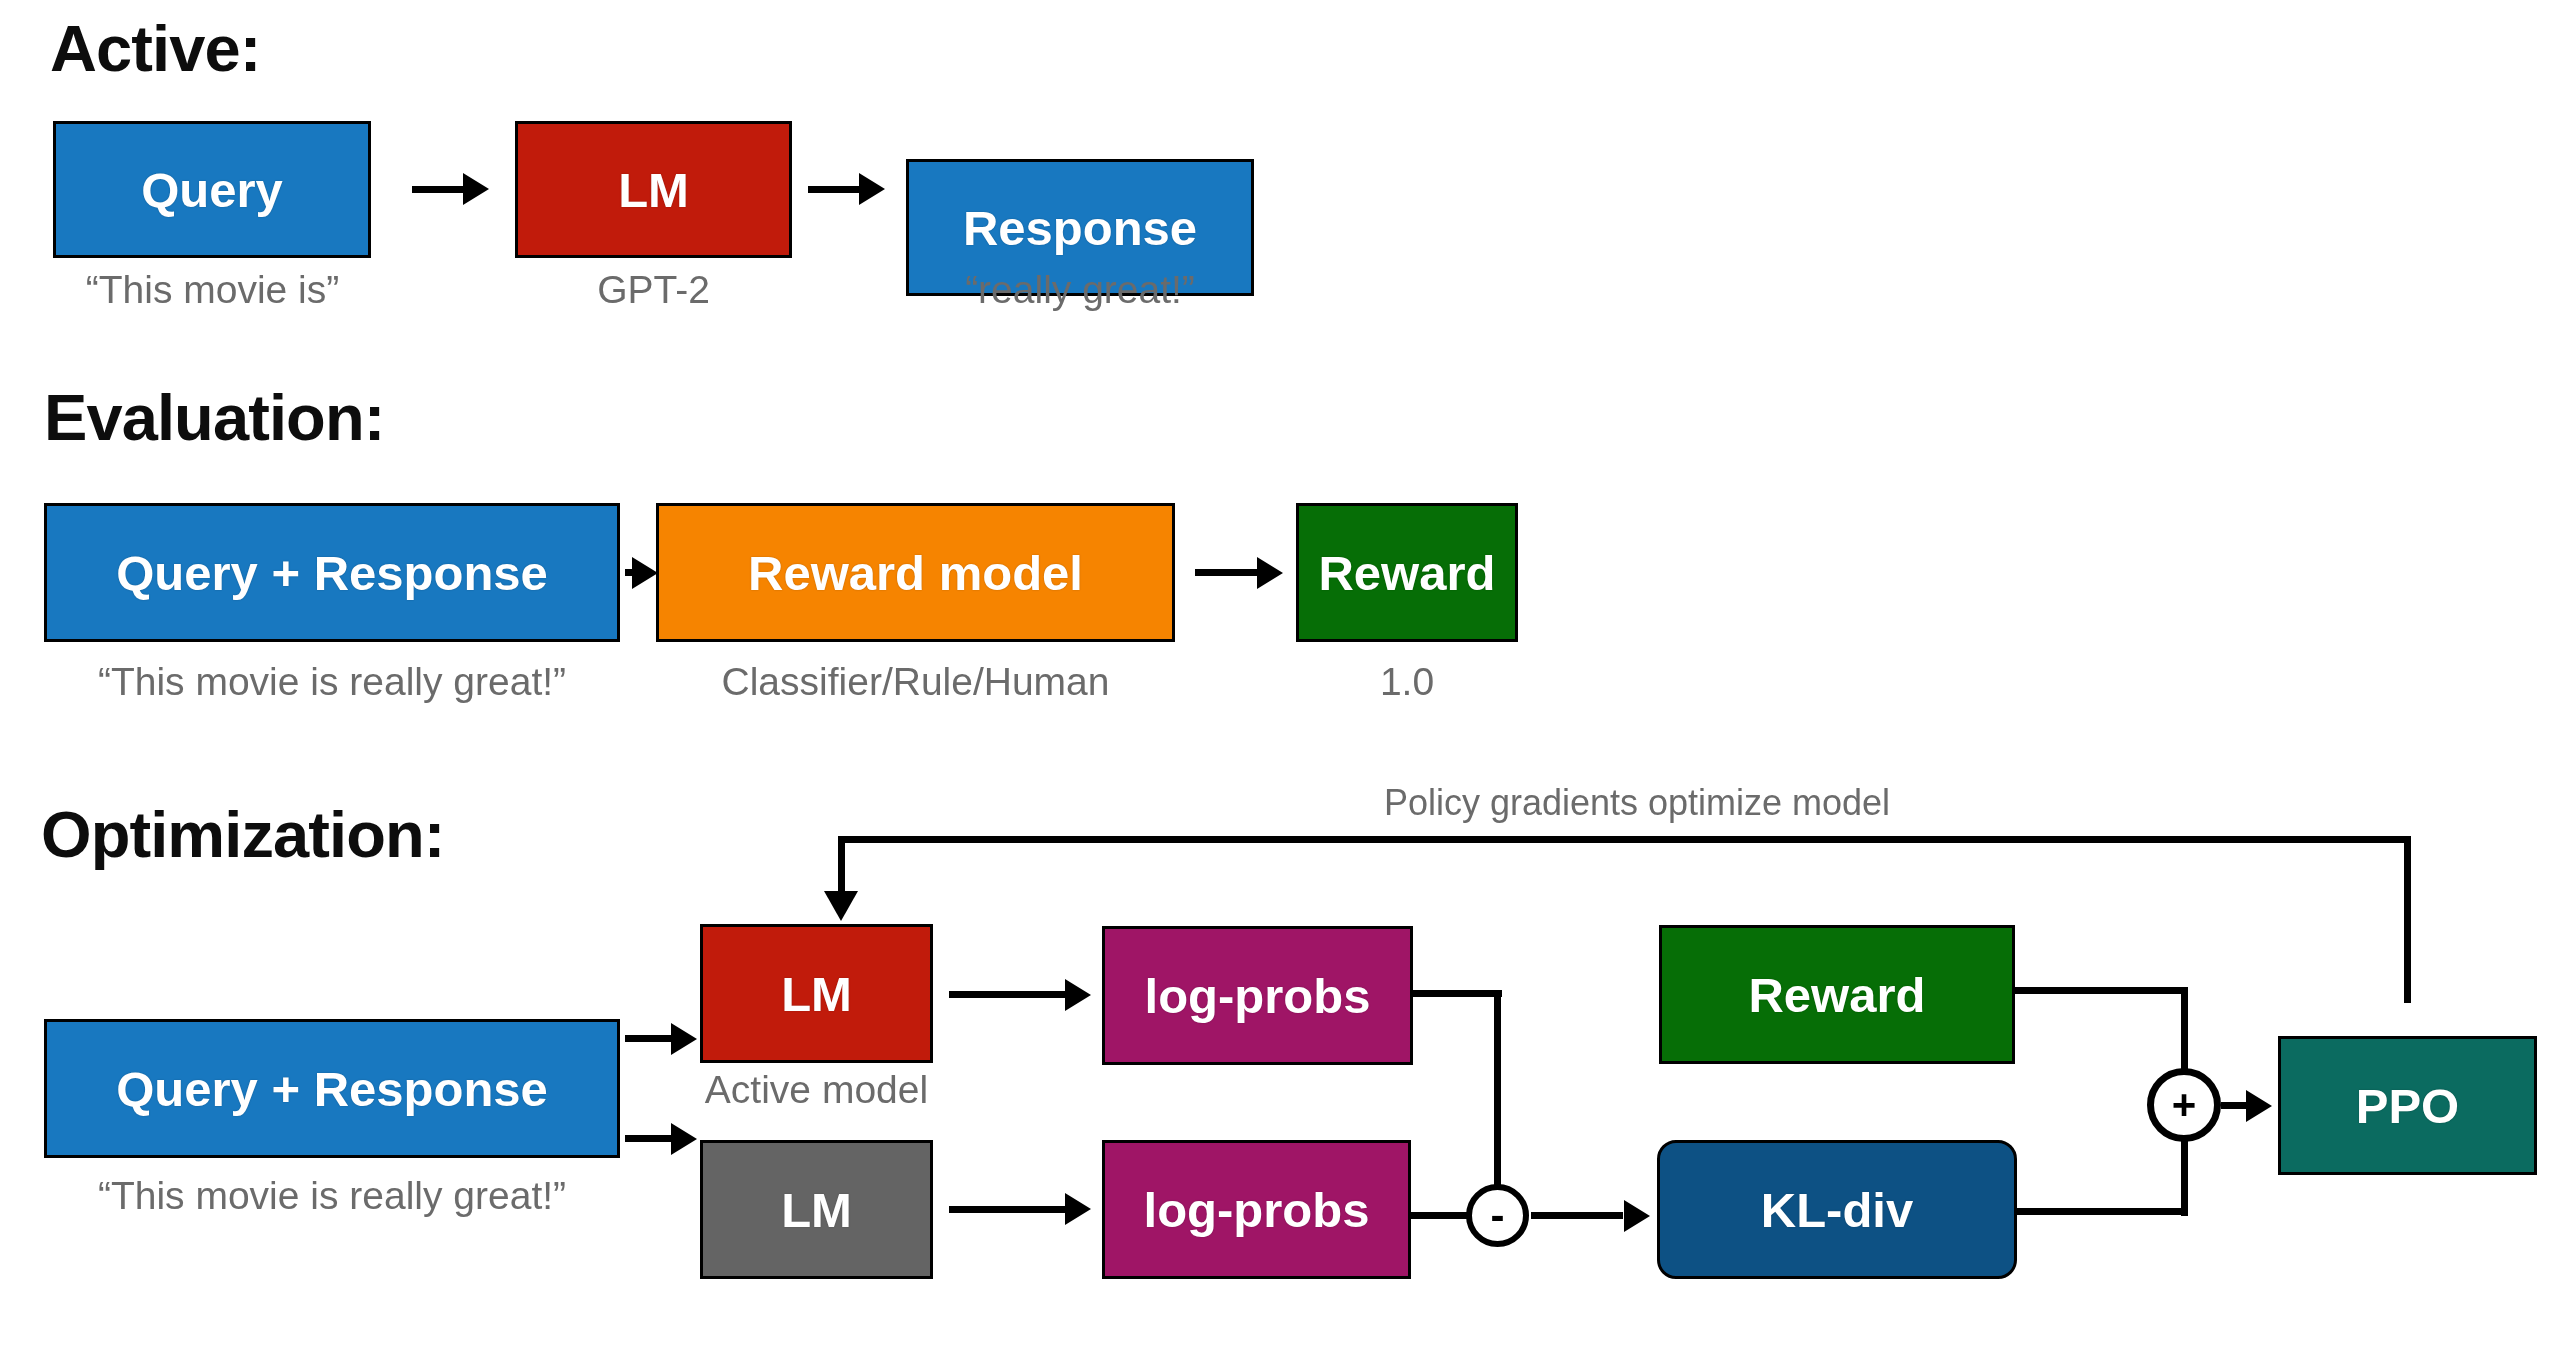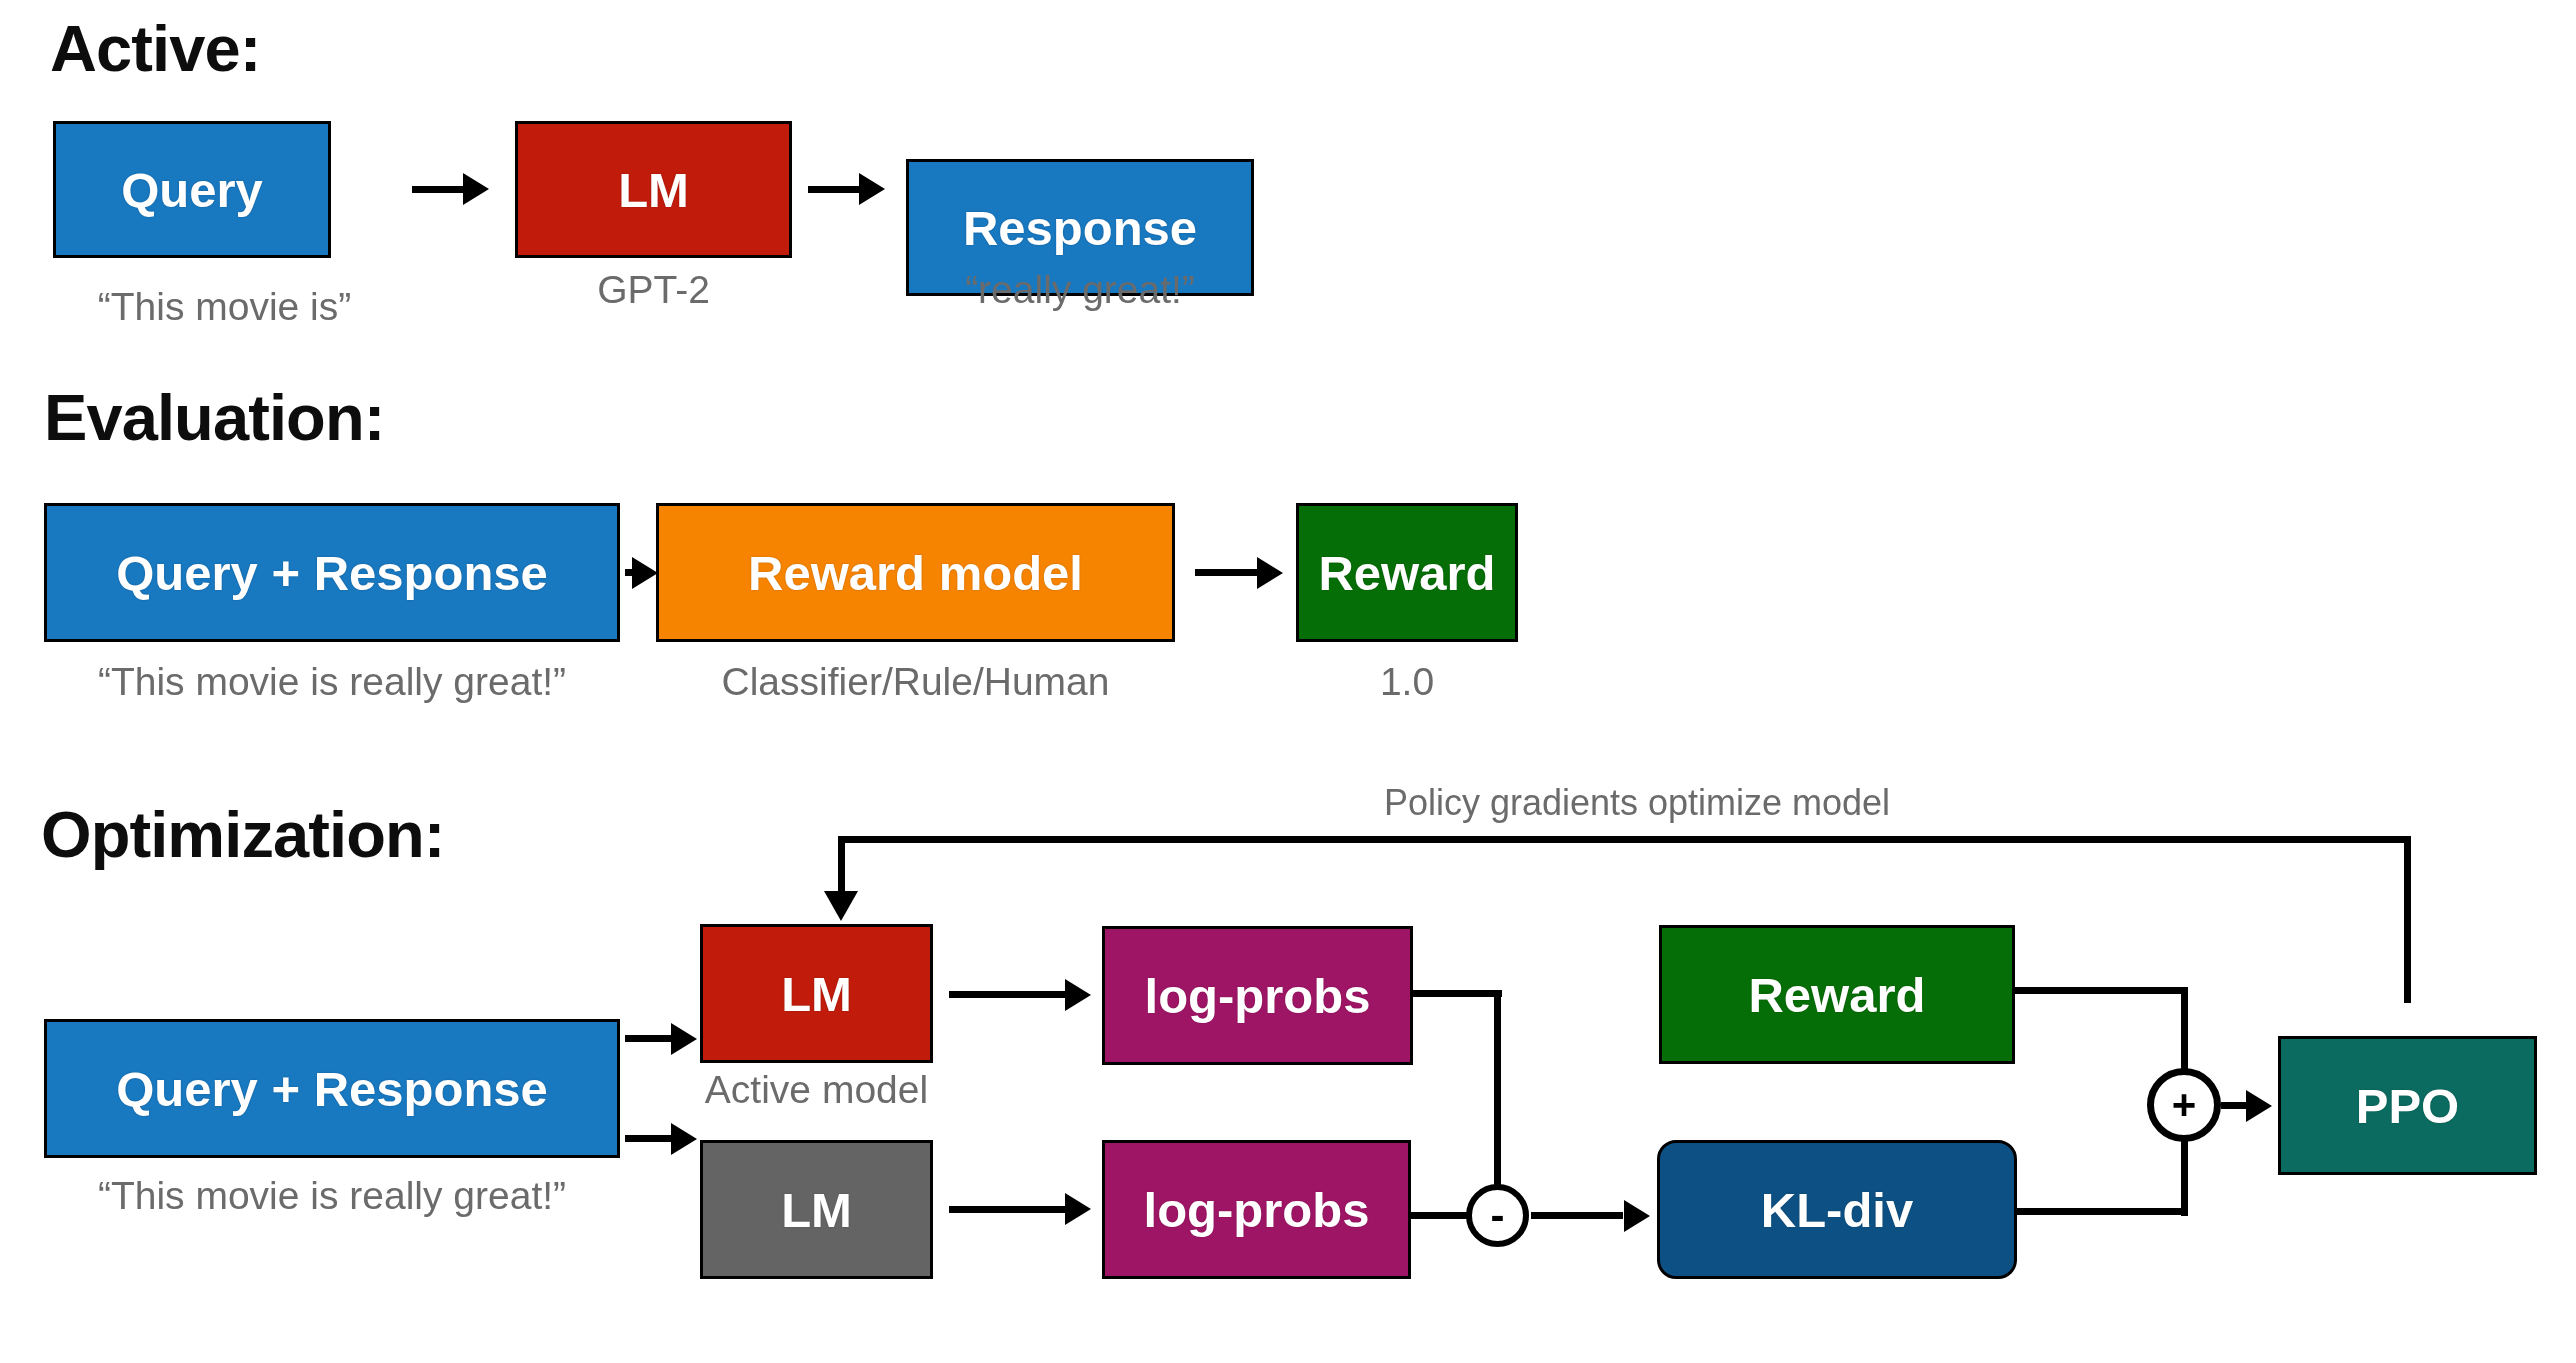--- a/index.html
+++ b/index.html
@@ -70,37 +70,37 @@
     font-size:42px;font-weight:700;color:#000000;
   }
 </style>
 </head>
 <body>
 
 <div id="canvas">
 
   <div class="title" style="left:50px;top:10.6px;">Active:</div>
 
-  <div class="box" style="left: 53px; top: 121px; width: 278px; height: 137px; background-color: rgb(24, 120, 192);">
+  <div class="box" style="left: 53px; top: 121px; width: 318px; height: 137px; background-color: rgb(24, 120, 192);">
     <span class="lbl">Query</span>
   </div>
   <div class="line" style="left:412px;top:186px;width:51px;height:7px;"></div>
   <div class="tri-r" style="left:463px;top:173px;border-top-width:16px;border-bottom-width:16px;"></div>
 
   <div class="box" style="left: 515px; top: 121px; width: 277px; height: 137px; background-color: rgb(193, 27, 11);">
     <span class="lbl">LM</span>
   </div>
   <div class="line" style="left:808px;top:186px;width:51px;height:7px;"></div>
   <div class="tri-r" style="left:859px;top:173px;"></div>
 
   <div class="box" style="left: 906px; top: 121px; width: 348px; height: 137px; background-color: rgb(24, 120, 192); margin-top: 38px;">
     <span class="lbl">Response</span>
   </div>
 
-  <div class="cap" style="left:53px;top:268px;width:343px;margin-top:17px;">“This movie is”</div>
+  <div class="cap" style="left:41px;top:268px;width:343px;">“This movie is”</div>
   <div class="cap" style="left:515px;top:268px;width:277px;">GPT-2</div>
   <div class="cap" style="left:906px;top:268px;width:348px;text-align:center;">“really great!”</div>
 
   <div class="title" style="left:44px;top:380px;">Evaluation:</div>
 
   <div class="box" style="left: 44px; top: 503px; width: 576px; height: 139px; background-color: rgb(24, 120, 192);">
     <span class="lbl">Query + Response</span>
   </div>
   <div class="line" style="left:625px;top:569px;width:7px;height:7px;"></div>
   <div class="tri-r" style="left:632px;top:557px;"></div>

